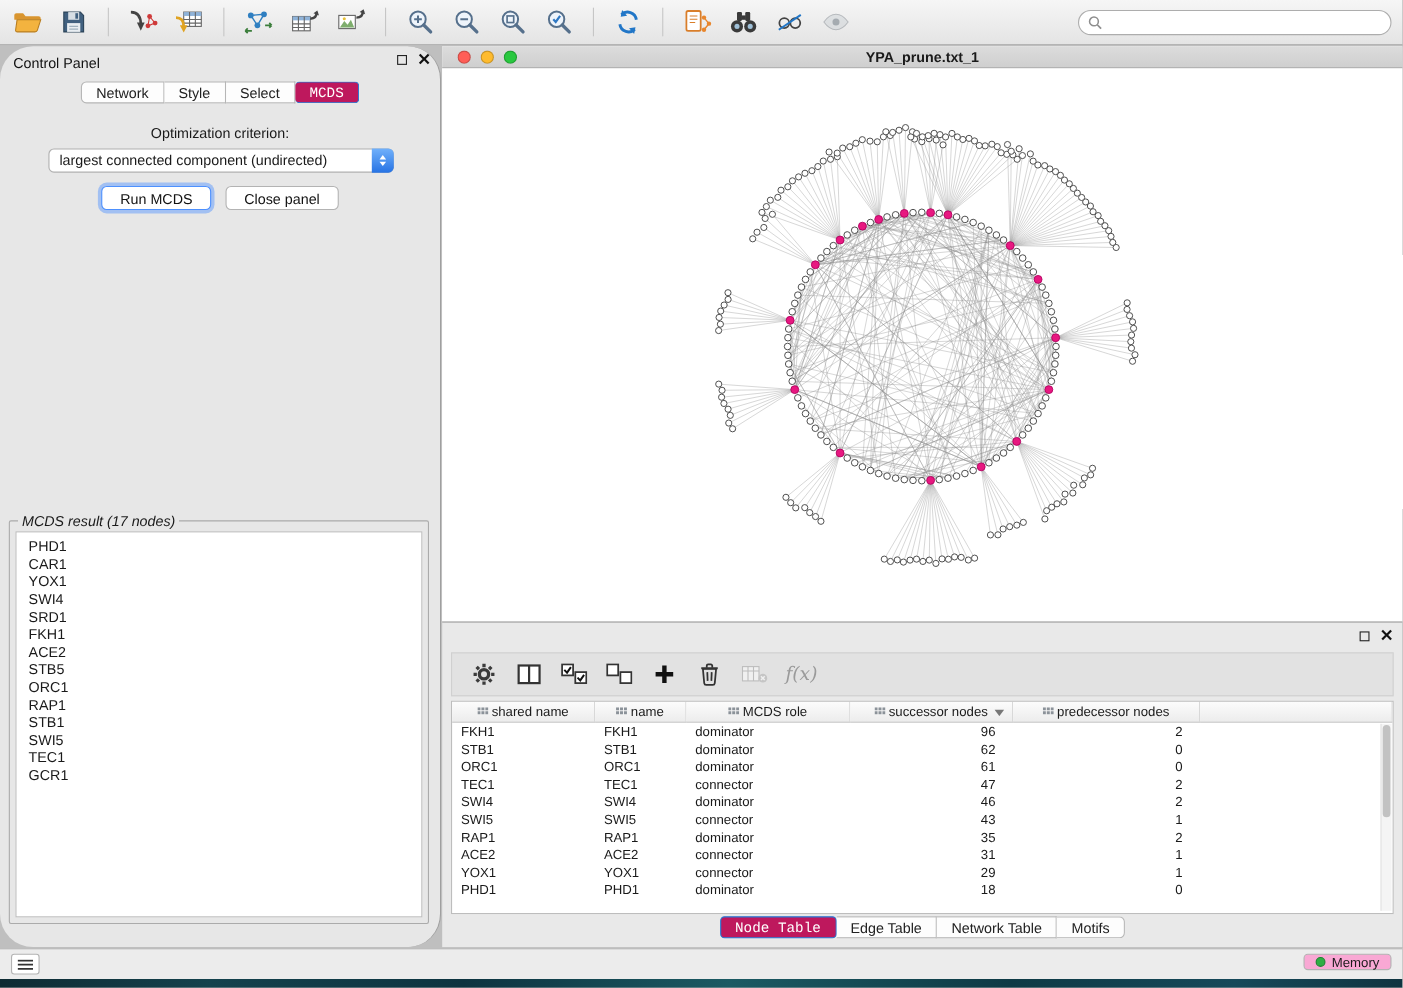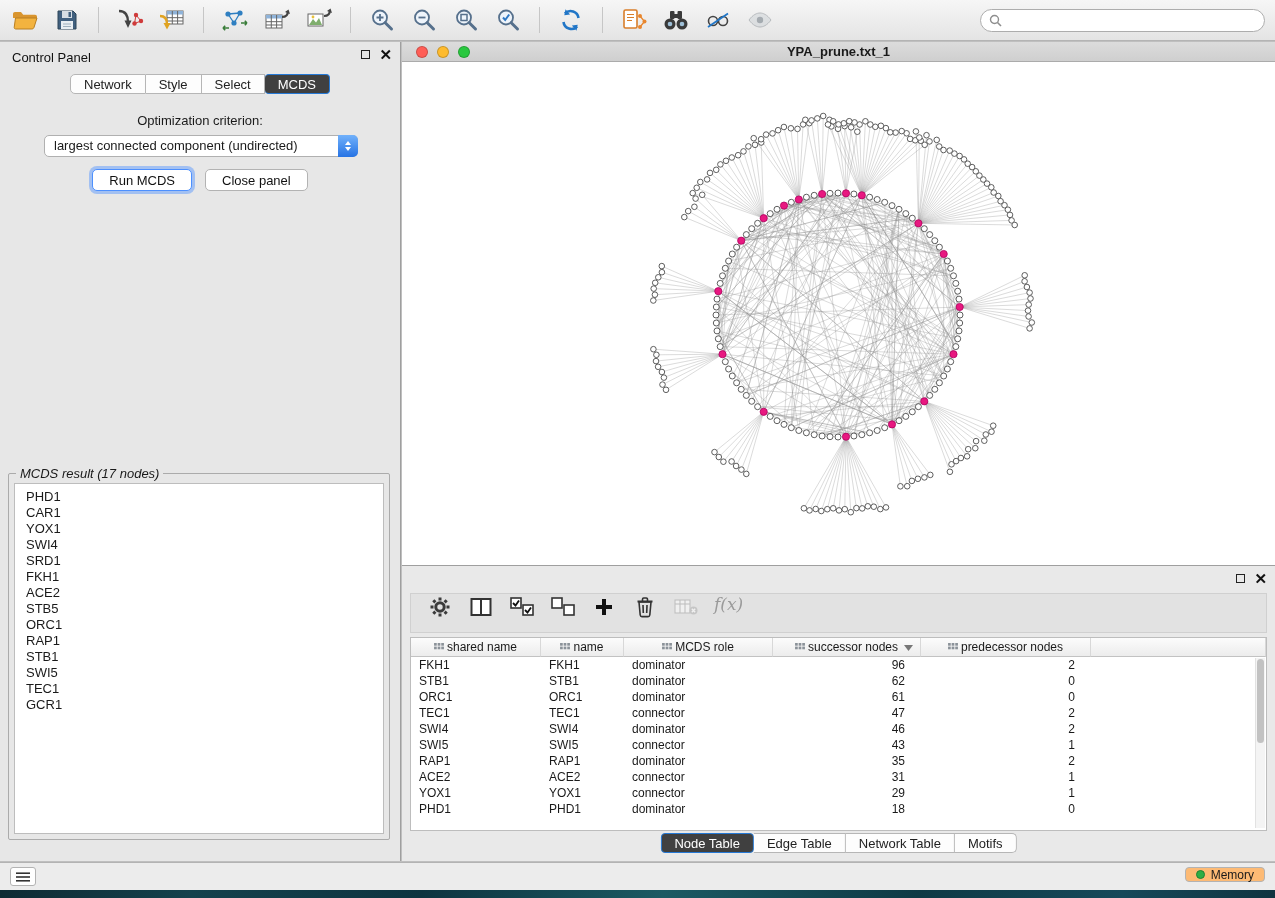--- a/index.html
+++ b/index.html
@@ -11,32 +11,32 @@
     background:linear-gradient(#f6f6f6,#e4e4e4); border-bottom:1px solid #b4b4b4;
     display:flex; align-items:center; padding:0 10px; gap:12px; }
   .tb-icon { width:30px; height:30px; display:flex; align-items:center; justify-content:center; border-radius:4px; }
   .tb-sep { width:1px; height:26px; background:#c6c6c6; margin:0 4px; }
   .search-box { margin-left:auto; width:285px; height:23px; background:#fff; border:1px solid #adadad;
     border-radius:12px; display:flex; align-items:center; padding-left:8px; gap:5px; }
   .search-box input { border:none; outline:none; flex:1; height:18px; font-size:12px; background:transparent; font-family:"Liberation Sans",sans-serif; }
 
   
   .control-panel { position:absolute; top:42px; left:0; width:401px; bottom:37px;
-    background:#e7e7e7; border-right:1px solid #9f9f9f; }
+    background:#e7e7e7; border-right:1px solid #9f9f9f;border-radius:30px; }
   .panel-header-text { position:absolute; top:8px; left:12px; font-size:13px; color:#111; }
   .win-btns { position:absolute; top:7px; right:8px; display:flex; gap:9px; align-items:center; }
   .float-btn { width:9px; height:9px; border:1.5px solid #222; display:inline-block; }
   .close-btn { font-size:15px; font-weight:bold; line-height:11px; color:#111; }
 
   .seg { display:flex; }
   .seg .tab { font-size:13px; padding:2px 13px; height:20px; line-height:15px; background:#fdfdfd;
     border:1px solid #b6b6b6; border-left:none; color:#222; }
   .seg .tab:first-child { border-left:1px solid #b6b6b6; border-radius:5px 0 0 5px; }
   .seg .tab:last-child { border-radius:0 5px 5px 0; }
-  .seg .tab.active { background:#404040; border-color:#2579d6; color:#fff; border-radius:4px; }
+  .seg .tab.active { background:#be185d; border-color:#2579d6; color:#fff; border-radius:4px;font-family:Liberation Mono, monospace; }
   .cp-tabs { position:absolute; top:32px; left:50%; transform:translateX(-50%); }
 
   .opt-label { position:absolute; top:71px; left:0; right:0; text-align:center; font-size:13px; }
   .dropdown { position:absolute; top:93px; left:44px; width:314px; height:22px; background:#fff;
     border:1px solid #b0b0b0; border-radius:5px; font-size:13px; line-height:20px; padding-left:9px; }
   .dropdown .stepper { position:absolute; right:-1px; top:-1px; width:20px; height:22px;
     background:linear-gradient(#71b1fb,#2673e4); border-radius:0 5px 5px 0;
     display:flex; flex-direction:column; align-items:center; justify-content:center; gap:2px; }
   .tri-up { width:0;height:0;border-left:3.5px solid transparent;border-right:3.5px solid transparent;border-bottom:4px solid #fff; }
   .tri-dn { width:0;height:0;border-left:3.5px solid transparent;border-right:3.5px solid transparent;border-top:4px solid #fff; }
@@ -58,42 +58,42 @@
     display:flex; align-items:center; justify-content:center; font-size:13px; font-weight:bold; position:relative; }
   .lights { position:absolute; left:14px; top:4px; display:flex; gap:9px; }
   .light { width:12px; height:12px; border-radius:50%; border:0.5px solid rgba(0,0,0,.2); }
   .light.red { background:#ff5e57; } .light.yellow { background:#febb2e; } .light.green { background:#29c83f; }
   #net-svg { display:block; width:873px; height:503px; background:#fff; }
 
   
   .table-panel { position:absolute; left:402px; top:565px; right:0; bottom:37px; background:#e9e9e9; border-top:1px solid #9f9f9f; }
   .tp-title { position:absolute; top:5px; left:12px; font-size:13px;margin-top:23px; }
   .tp-toolbar { position:absolute; top:27px; left:8px; right:8px; height:40px; background:#e2e2e2;
-    border:1px solid #d0d0d0; display:flex; align-items:flex-start; padding-left:16px; gap:15px; }
+    border:1px solid #d0d0d0; display:flex; align-items:center; padding-left:16px; gap:15px; }
   .tp-toolbar .tb-icon { width:26px; height:26px; }
   .fx { font-family:"DejaVu Serif", serif; font-style:italic; font-size:17px; color:#9a9a9a; }
 
   .tp-table { position:absolute; top:71px; left:8px; right:8px; bottom:30px; background:#fff; border:1px solid #bdbdbd; overflow:hidden; }
   .thead, .trow { display:grid; grid-template-columns:130px 83px 149px 148px 170px 1fr; }
   .thead { height:19px; }
   .th { background:linear-gradient(#fcfcfc,#ececec); border-right:1px solid #d8d8d8; border-bottom:1px solid #c2c2c2;
     display:flex; align-items:center; justify-content:center; gap:3px; font-size:12px; position:relative; }
   .th .chev { position:absolute; right:7px; top:7px; }
   .trow { height:16px; align-items:center; font-size:12px; }
   .td { padding-left:8px; white-space:nowrap; overflow:hidden; }
   .td.num { text-align:right; padding-right:16px; }
   .t-scroll { position:absolute; top:20px; right:1px; bottom:2px; width:10px; background:#f4f4f4; border-left:1px solid #e2e2e2; }
   .t-thumb { position:absolute; top:1px; left:1px; width:7px; height:84px; background:#c2c2c2; border-radius:4px; }
   .tp-tabs { position:absolute; bottom:8px; left:50%; transform:translateX(-50%); }
 
   
   .status-bar { position:absolute; left:0; right:0; bottom:8px; height:28px; background:#ececec; border-top:1px solid #b3b3b3; }
   .menu-btn { position:absolute; left:10px; top:4px; width:26px; height:19px; background:#fff; border:1px solid #b3b3b3;
     border-radius:3px; display:flex; align-items:center; justify-content:center; }
-  .memory-btn { position:absolute; right:10px; top:4px; height:15px; padding:0 10px; background:#fdba74; border:1px solid #b3b3b3;
+  .memory-btn { position:absolute; right:10px; top:4px; height:15px; padding:0 10px; background:#f9a8d4; border:1px solid #b3b3b3;
     border-radius:4px; display:flex; align-items:center; gap:6px; font-size:12px; }
   .green-dot { width:9px; height:9px; border-radius:50%; background:#2fae44; border:1px solid #1f8232; }
   .desktop-strip { position:absolute; left:0; right:0; bottom:0; height:8px;
     background:linear-gradient(90deg,#0e2b33 0%,#14424d 15%,#0d3440 33%,#1b5a63 52%,#0e3a45 72%,#16495a 88%,#0f3440 100%); }
 </style>
 </head>
 <body>
 
 <div class="toolbar">
   <span class="tb-icon">

